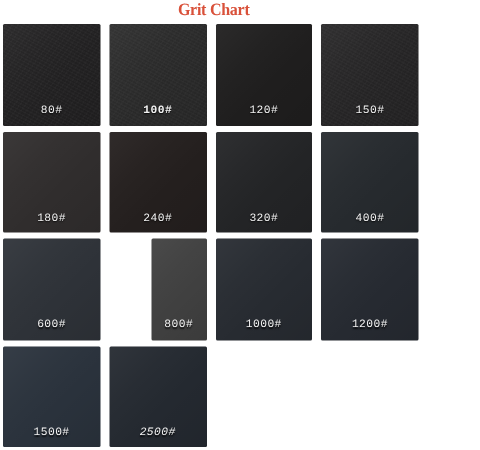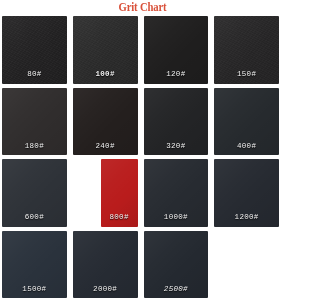--- a/index.html
+++ b/index.html
@@ -165,45 +165,40 @@
       <div class="swatch smooth" style="background: rgb(38, 42, 46);">
         <div class="grain"></div>
         <div class="sheen"></div>
         <div class="swatch-label" style="color: rgb(242, 242, 242);">400#</div>
       </div>
       <div class="swatch smooth" style="background: rgb(46, 50, 56);">
         <div class="grain"></div>
         <div class="sheen"></div>
         <div class="swatch-label" style="color: rgb(242, 242, 242);">600#</div>
       </div>
-      <div class="swatch smooth" style="background: #b91c1c; margin-left: 28px;">
+      <div class="swatch smooth" style="background: #404040; margin-left: 28px;">
         <div class="grain"></div>
         <div class="sheen"></div>
         <div class="swatch-label" style="color: rgb(242, 242, 242);">800#</div>
       </div>
       <div class="swatch smooth" style="background: rgb(39, 43, 49);">
         <div class="grain"></div>
         <div class="sheen"></div>
         <div class="swatch-label" style="color: rgb(242, 242, 242);">1000#</div>
       </div>
       <div class="swatch smooth" style="background: rgb(38, 42, 49); padding-left: 44px;">
         <div class="grain"></div>
         <div class="sheen"></div>
         <div class="swatch-label" style="color: rgb(242, 242, 242);">1200#</div>
       </div>
       <div class="swatch smooth" style="background: rgb(42, 50, 60);">
         <div class="grain"></div>
         <div class="sheen"></div>
         <div class="swatch-label" style="color: rgb(242, 242, 242);">1500#</div>
       </div>
-      <div class="swatch smooth" style="background: rgb(38, 43, 51);">
-        <div class="grain"></div>
-        <div class="sheen"></div>
-        <div class="swatch-label" style="color: rgb(242, 242, 242);">2000#</div>
-      </div>
       <div class="swatch smooth" style="background: rgb(36, 41, 48);">
         <div class="grain"></div>
         <div class="sheen"></div>
         <div class="swatch-label" style="color: rgb(242, 242, 242); font-style: italic;">2500#</div>
       </div>
     </div>
 
 </div>
 
 </body></html>

